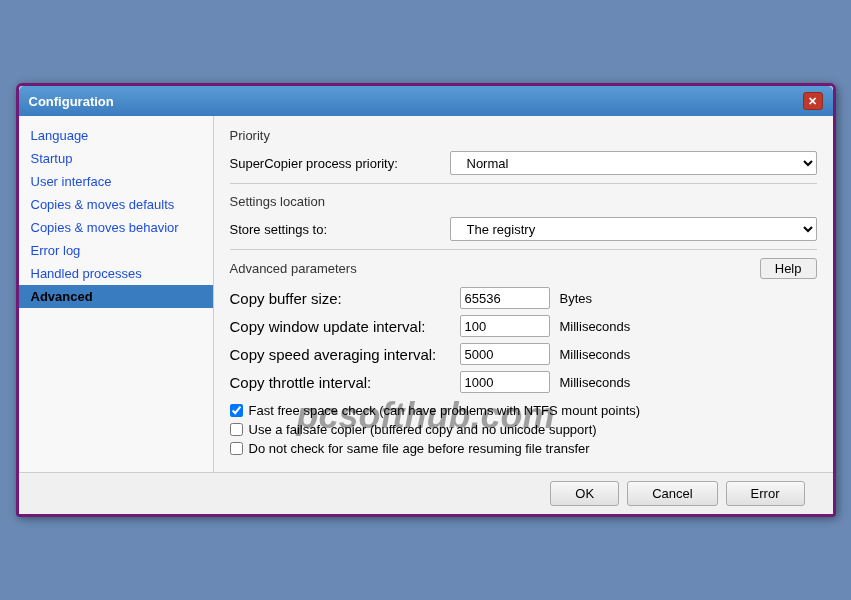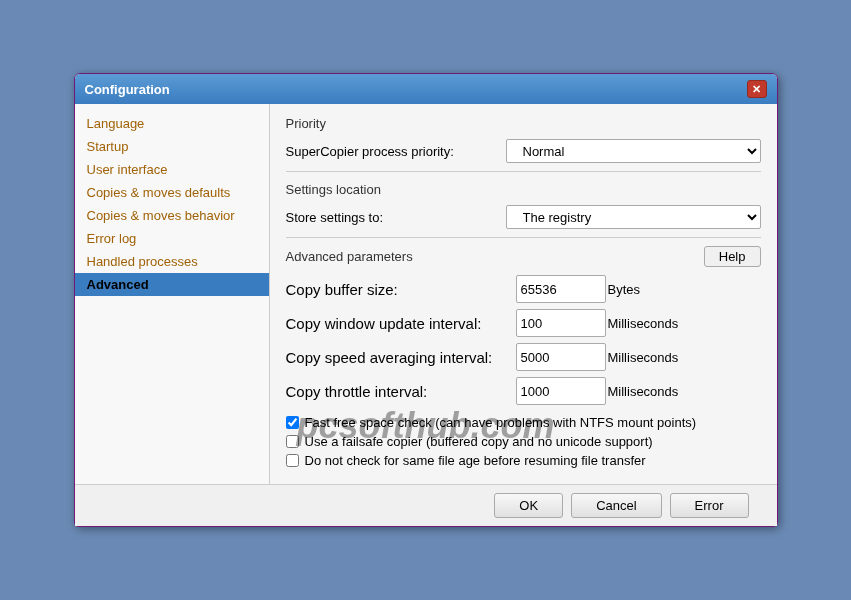--- a/index.html
+++ b/index.html
@@ -8,23 +8,23 @@
       font-size: 13px;
       background: #6a8ab5;
       display: flex;
       align-items: center;
       justify-content: center;
       width: 851px;
       height: 600px;
       overflow: hidden;
     }
     .window {
-      width: 704px;
-      background: #f0f0f0;
-      border: 1px solid #701a75;
+      width: 820px;
+      background: #f0f0f0;
+      border: 3px solid #701a75;
       border-radius: 6px 6px 4px 4px;
       box-shadow: 2px 2px 10px rgba(0,0,0,0.4);
     }
     .titlebar {
       background: linear-gradient(to bottom, #5b9bd5 0%, #3a7cc0 100%);
       border-radius: 5px 5px 0 0;
       padding: 6px 10px;
       display: flex;
       align-items: center;
       justify-content: space-between;
@@ -51,21 +51,21 @@
     }
     .sidebar {
       width: 195px;
       background: #f8f8f8;
       border-right: 1px solid #ccc;
       padding: 8px 0;
     }
     .sidebar-item {
       padding: 4px 12px;
       cursor: pointer;
-      color: #a16207;
+      color: #1d4ed8;
       font-size: 13px;
     }
     .sidebar-item.active {
       background: #3a7cc0;
       color: #000000;
       font-weight: bold;
     }
     .main {
       flex: 1;
       padding: 12px 16px;
@@ -124,25 +124,25 @@
       margin-bottom: 6px;
     }
     .param-label {
       width: 230px;
       font-size: 15px;
     }
     .param-input {
       width: 90px;
       border: 1px solid #aaa;
       background: white;
-      padding: 13px 4px;
+      padding: 4px 4px;
       font-size: 13px;
       height: 22px;
       border-radius: 2px;
-      margin-right: 2px;
+      margin-right: 10px;
     }
     .param-unit {
       font-size: 13px;
       color: #000;
     }
     .checkbox-row {
       display: flex;
       align-items: center;
       margin-bottom: 4px;
     }

